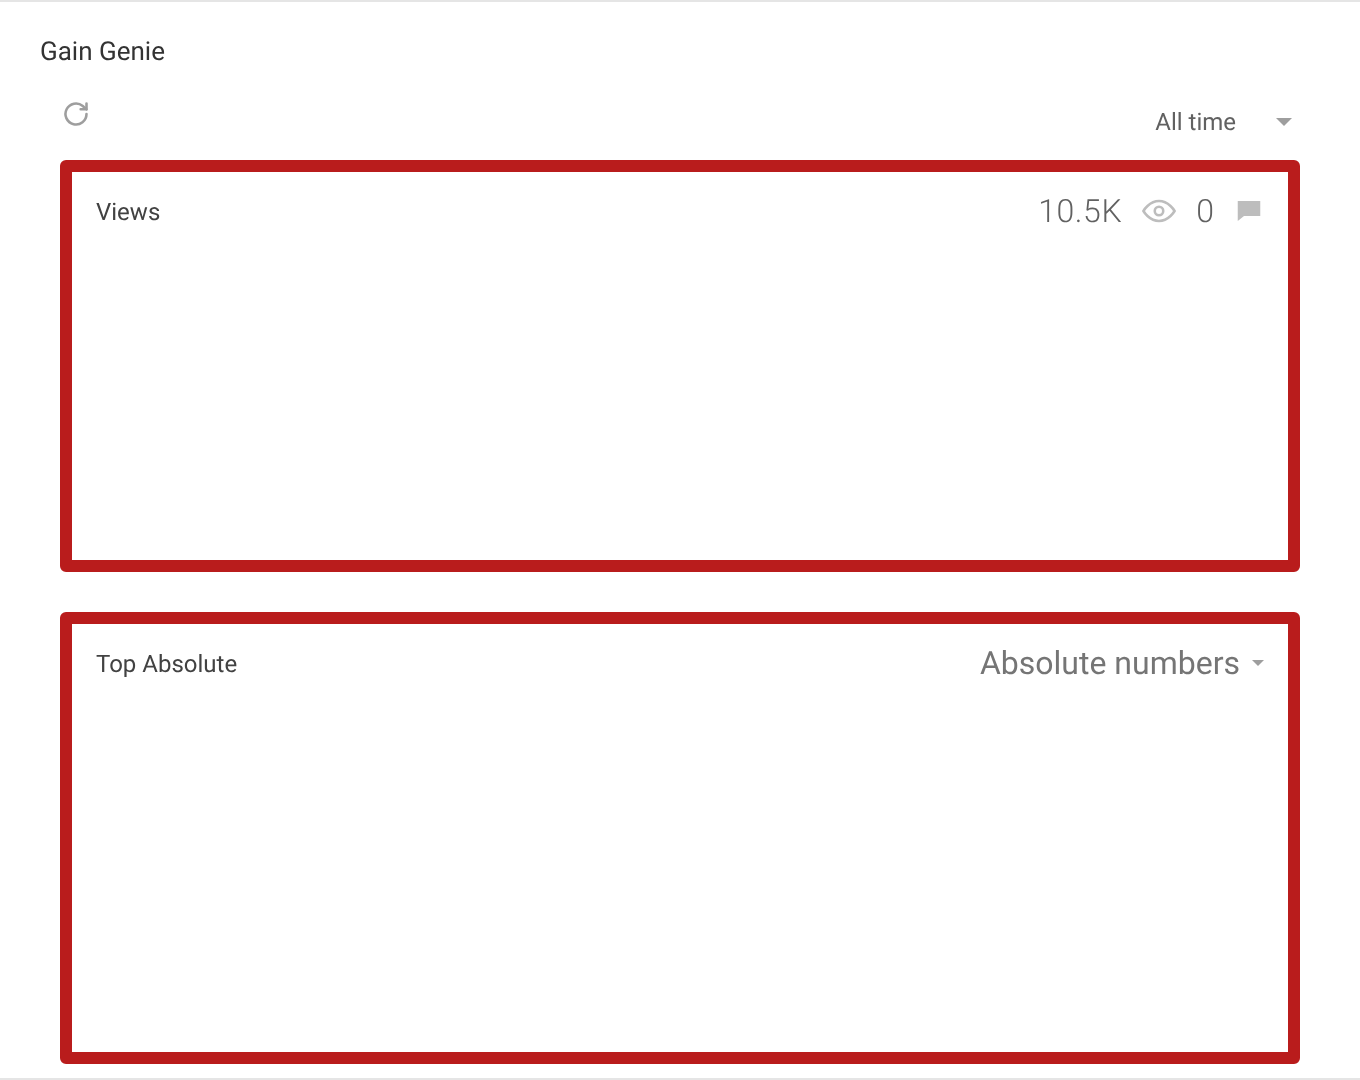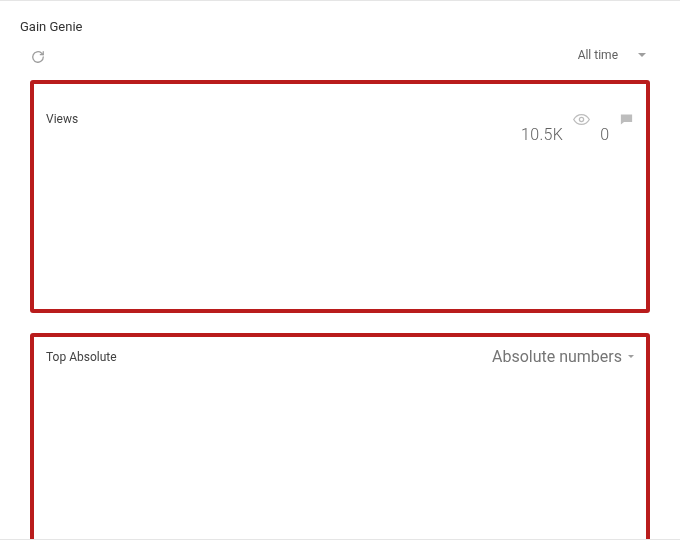--- a/index.html
+++ b/index.html
@@ -21,21 +21,21 @@
     }
     .page-title {
       font-size: 13px;
       color: #333;
       font-weight: 400;
       padding: 18px 0 10px 0;
     }
     .toolbar {
       display: flex;
       justify-content: space-between;
-      align-items: flex-start;
+      align-items: flex-end;
       padding: 4px 8px 12px 8px;
     }
     .refresh-btn {
       width: 20px;
       height: 20px;
       display: inline-flex;
       align-items: center;
       justify-content: center;
       cursor: pointer;
       color: #9e9e9e;
@@ -50,21 +50,21 @@
       padding-right: 6px;
     }
     .caret-down {
       width: 0;
       height: 0;
       border-left: 4px solid transparent;
       border-right: 4px solid transparent;
       border-top: 4px solid #9e9e9e;
     }
     .card {
-      border: 4px solid #b91c1c;
+      border: 6px solid #b91c1c;
       border-radius: 3px;
       margin: 0 10px 20px 10px;
       background: #fff;
     }
     .card-header {
       display: flex;
       justify-content: space-between;
       align-items: center;
       padding: 10px 12px;
     }
@@ -75,21 +75,20 @@
     }
     .stats-row {
       display: flex;
       align-items: center;
       gap: 10px;
     }
     .stat-value {
       font-size: 16px;
       color: #616161;
       font-weight: 300;
-      margin-top: 31px;
     }
     .stat-value.large {
       letter-spacing: 0.3px;
     }
     .icon-eye, .icon-comment {
       color: #bdbdbd;
       display: inline-flex;
       align-items: center;
     }
     .views-body {

